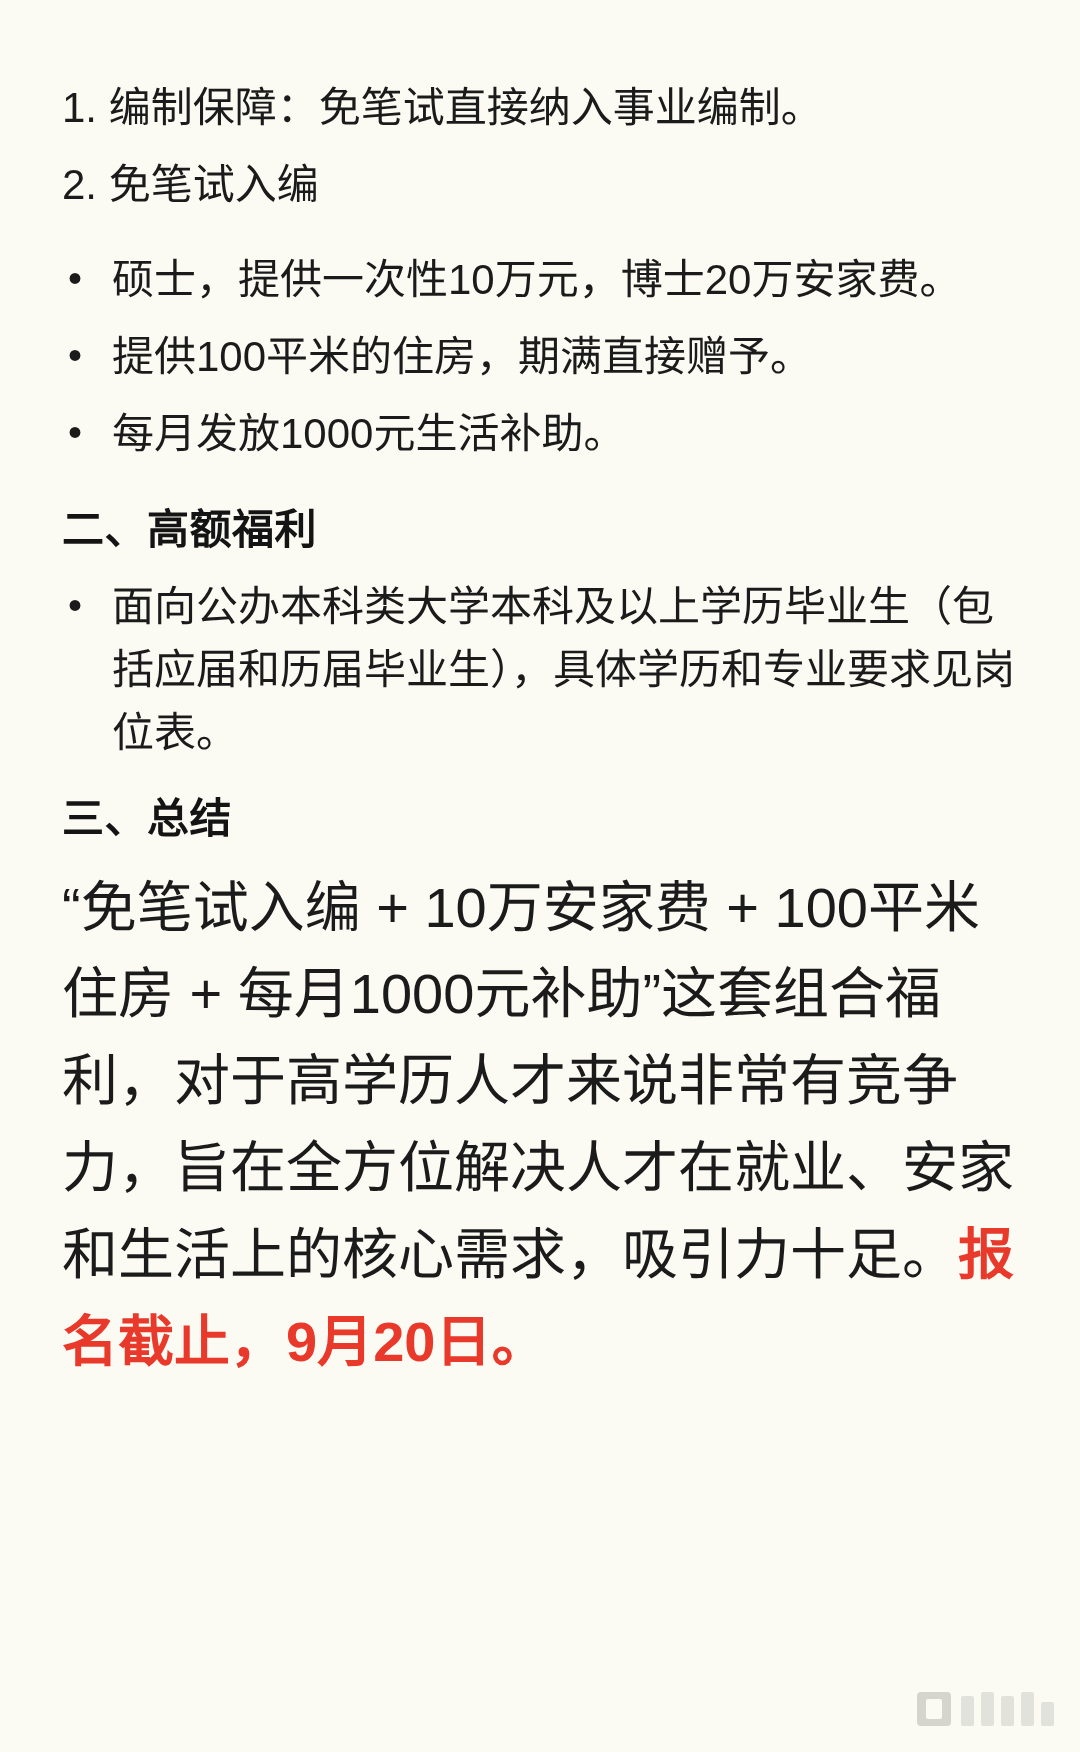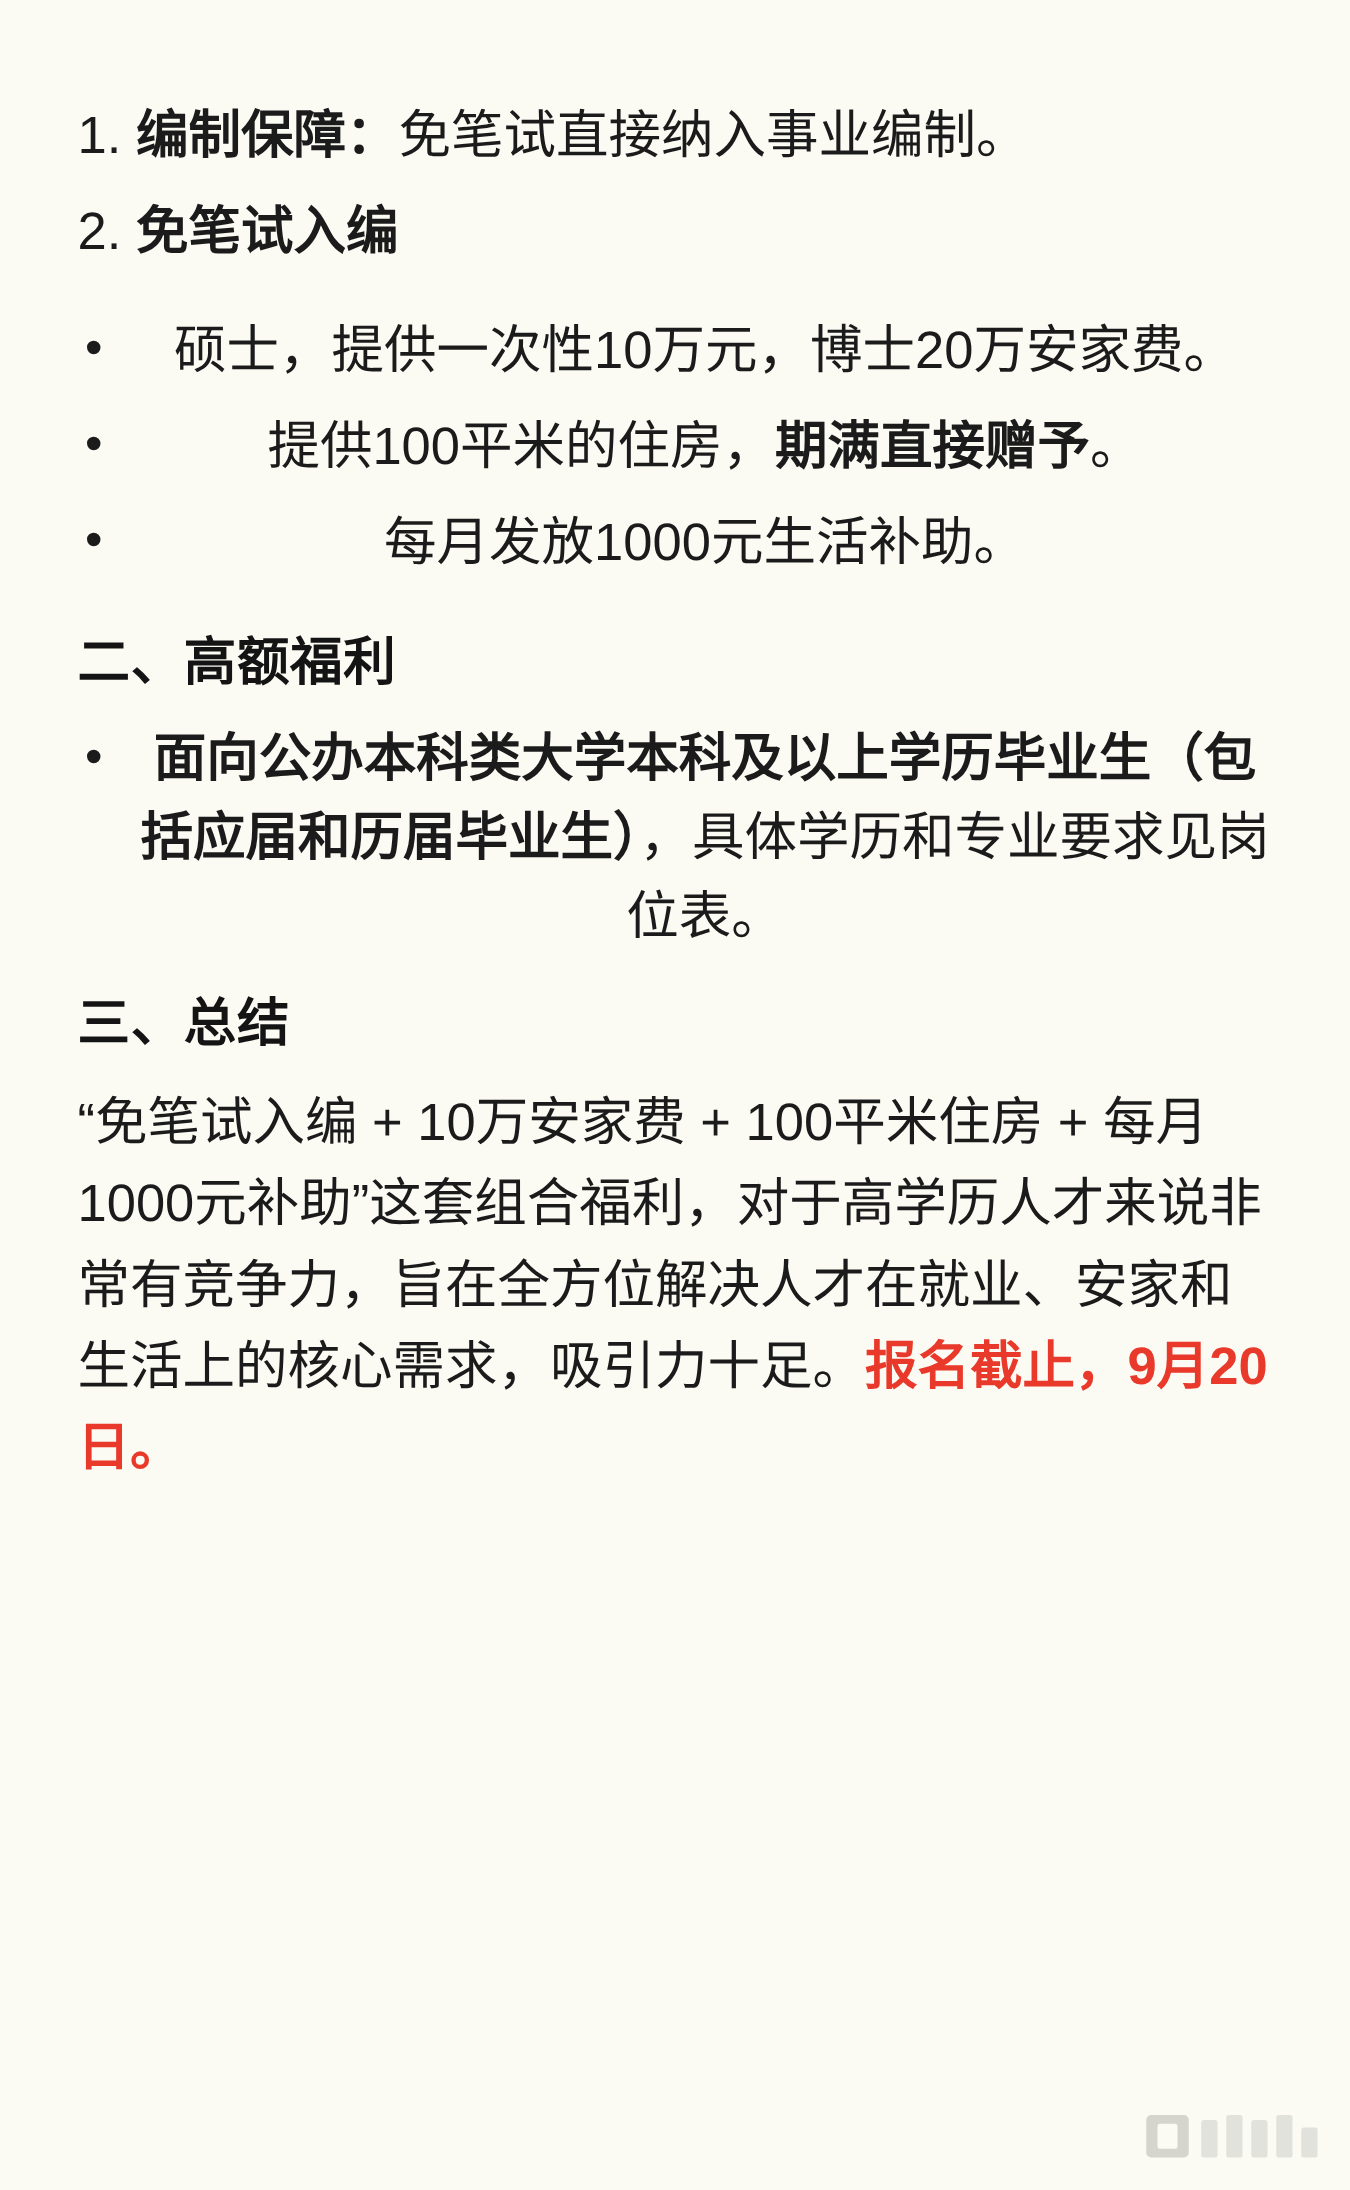--- a/index.html
+++ b/index.html
@@ -41,21 +41,21 @@
   .numbered-line {
     font-size: 42px;
     line-height: 1.45;
     margin: 0 0 16px 0;
     color: #1b1b1b;
   }
   .numbered-line .num {
     font-weight: 400;
   }
   .strong {
-    font-weight: 700;
+    font-weight: 400;
     margin-top: 12px;
   }
   .bullet-row {
     display: flex;
     align-items: flex-start;
     margin: 0 0 14px 0;
   }
   .bullet-dot {
     flex: 0 0 auto;
     width: 44px;
@@ -63,26 +63,25 @@
     line-height: 1.5;
     text-align: left;
     padding-left: 6px;
     color: #1b1b1b;
   }
   .bullet-text {
     flex: 1 1 auto;
     font-size: 42px;
     line-height: 1.5;
     color: #1b1b1b;
-    text-align: center;
   }
   .gap-sm { height: 16px; }
   .gap-md { height: 26px; }
   .summary {
-    font-size: 42px;
+    font-size: 56px;
     line-height: 1.55;
     margin: 0;
     color: #1b1b1b;
   }
   .deadline {
     color: #e8392b;
     font-weight: 700;
   }
   .watermark {
     position: absolute;

